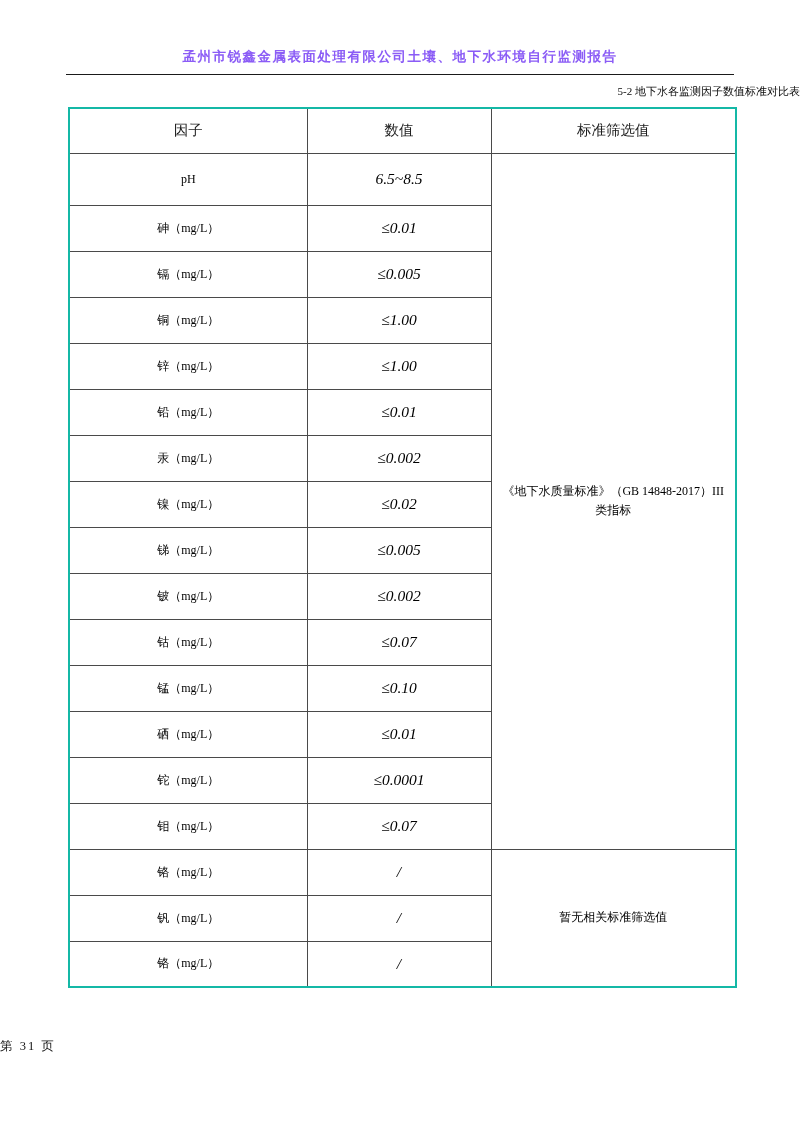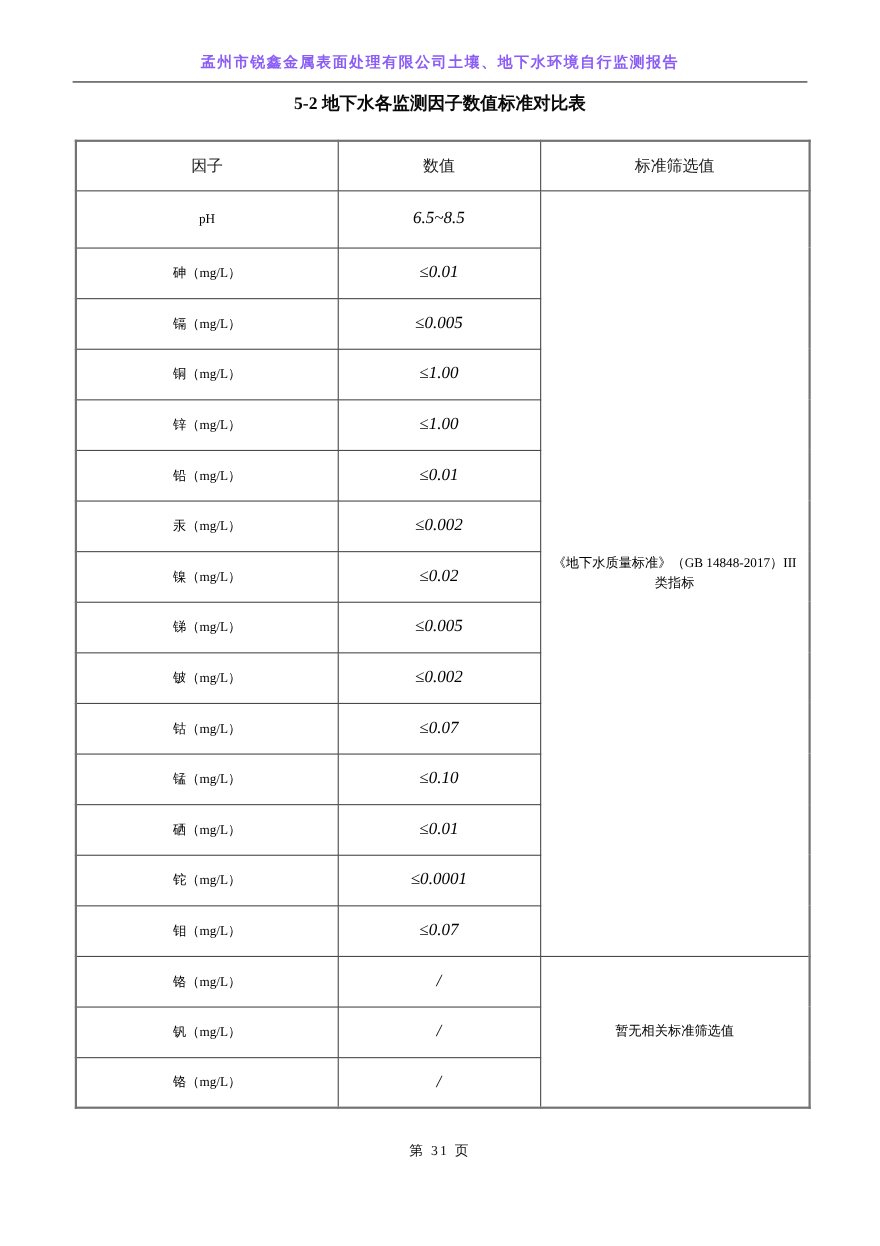--- a/index.html
+++ b/index.html
@@ -21,33 +21,32 @@
     color: #8b5cf6;
   }
   .header-rule {
     position: absolute;
     top: 74px; left: 66px; width: 668px;
     border-bottom: 1.5px solid #1a1a1a;
   }
   .table-title {
     position: absolute;
     top: 84px; left: 0; width: 800px;
-    text-align: center;
-    font-size: 16px;
-    font-weight: bold;
+    text-align: right;
+    font-size: 11px;
+    font-weight: normal;
     color: #0a0a0a;
   }
   table.standards-table {
     position: absolute;
     top: 107px; left: 68px;
     width: 667px;
     border-collapse: collapse;
     table-layout: fixed;
-    border: 2px solid #737373;
-    margin-top: 20px;
+    border: 2px solid #14b8a6;
   }
   table.standards-table th,
   table.standards-table td {
     border: 1px solid #4a4a4a;
     text-align: center;
     vertical-align: middle;
     padding: 0 6px;
     font-weight: normal;
     overflow: hidden;
   }
@@ -58,21 +57,20 @@
   td.factor-cell { font-size: 12px; }
   td.value-cell  { font-size: 15.5px; font-style: italic; }
   td.standard-cell {
     font-size: 12px;
     line-height: 1.6;
     padding: 0 20px;
   }
   .page-footer {
     position: absolute;
     top: 1038px; left: 0; width: 800px;
-    text-align: center;
     font-size: 12.5px;
     letter-spacing: 2px;
     color: #111;
   }
 </style>
 </head>
 <body>
 
 <div class="page">
 

